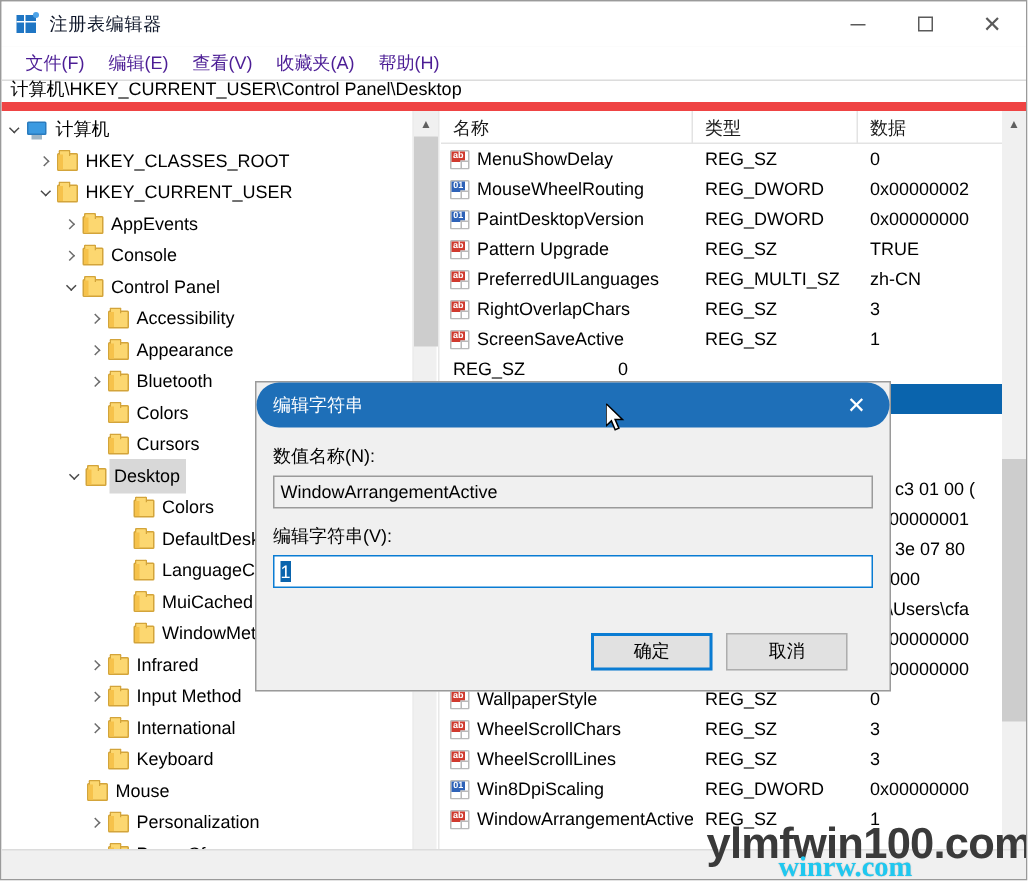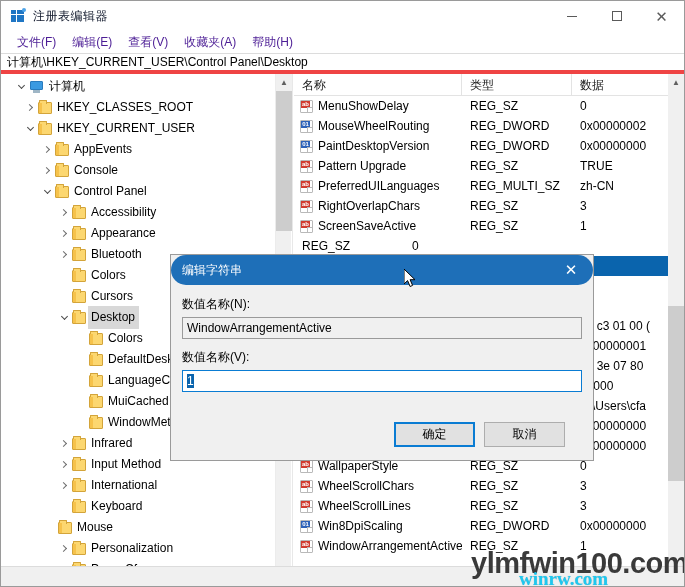--- a/index.html
+++ b/index.html
@@ -62,22 +62,22 @@
     background: #ffffff; display: flex; align-items: center;
     padding-left: 8px;
   }
   .menuitem {
     font-size: 12px; color: #4c1d95; padding: 2px 8px; white-space: nowrap;
   }
 
   
   .addressbar {
     position: absolute; left: 0; top: 52px; width: 683px; height: 21px;
-    background: #ffffff; border-top: 1px solid #dcdcdc; border-bottom: 4px solid #ef4444;
-    display: flex; align-items: flex-start; padding-left: 6px;
+    background: #ffffff; border-top: 1px solid #dcdcdc; border-bottom: 6px solid #ef4444;
+    display: flex; align-items: flex-end; padding-left: 6px;
   }
   .address-text { font-size: 12px; color: #000000; white-space: nowrap; }
 
   
   .panes {
     position: absolute; left: 0; top: 73px; width: 683px; height: 512px;
     background: #ffffff;
   }
 
   
@@ -301,21 +301,21 @@
   </div>
 
   <div class="addressbar">
     <div class="address-text">计算机\HKEY_CURRENT_USER\Control Panel\Desktop</div>
   </div>
 
   <div class="panes">
 
     <div class="treepane">
       <div class="treelist" id="tree-list">
-          <div class="tnode" style="padding-left: 12px;">
+          <div class="tnode" style="padding-left: 0;">
             <div class="twist">
               <i class="chev-d"></i>
             </div>
             <div class="pcicon">
               <div class="screen"></div>
               <div class="stand"></div>
             </div>
             <span class="tlabel">计算机</span>
           </div>
           <div class="tnode" style="padding-left: 21px;">
@@ -377,21 +377,21 @@
           <div class="tnode" style="padding-left: 55px;">
             <div class="twist none"></div>
             <div class="folder"></div>
             <span class="tlabel">Colors</span>
           </div>
           <div class="tnode" style="padding-left: 55px;">
             <div class="twist none"></div>
             <div class="folder"></div>
             <span class="tlabel">Cursors</span>
           </div>
-          <div class="tnode sel" style="padding-left: 55px;">
+          <div class="tnode sel" style="padding-left: 40px;">
             <div class="twist">
               <i class="chev-d"></i>
             </div>
             <div class="folder"></div>
             <span class="tlabel">Desktop</span>
           </div>
           <div class="tnode" style="padding-left: 72px;">
             <div class="twist none"></div>
             <div class="folder"></div>
             <span class="tlabel">Colors</span>
@@ -756,21 +756,21 @@
   <div class="dialog">
     <div class="dlg-title">
       <div class="dlg-title-text">编辑字符串</div>
       <div class="dlg-close">
         <span>✕</span>
       </div>
     </div>
     <div class="dlg-body">
       <div class="dlg-label">数值名称(N):</div>
       <div class="dlg-input">WindowArrangementActive</div>
-      <div class="dlg-label">数值名称(V):</div>
+      <div class="dlg-label">编辑字符串(V):</div>
       <div class="dlg-input active"><span class="sel-char">1</span></div>
     </div>
     <div class="dlg-buttons">
       <div class="dlg-btn default">确定</div>
       <div class="dlg-btn">取消</div>
     </div>
   </div>
 
   <svg class="cursor" viewBox="0 0 14 20">
     <polygon points="0,0 0,15 3.6,11.6 6.1,17.5 8.6,16.4 6.1,10.7 11,10.7" fill="#ffffff" stroke="#000000" stroke-width="1"></polygon>

